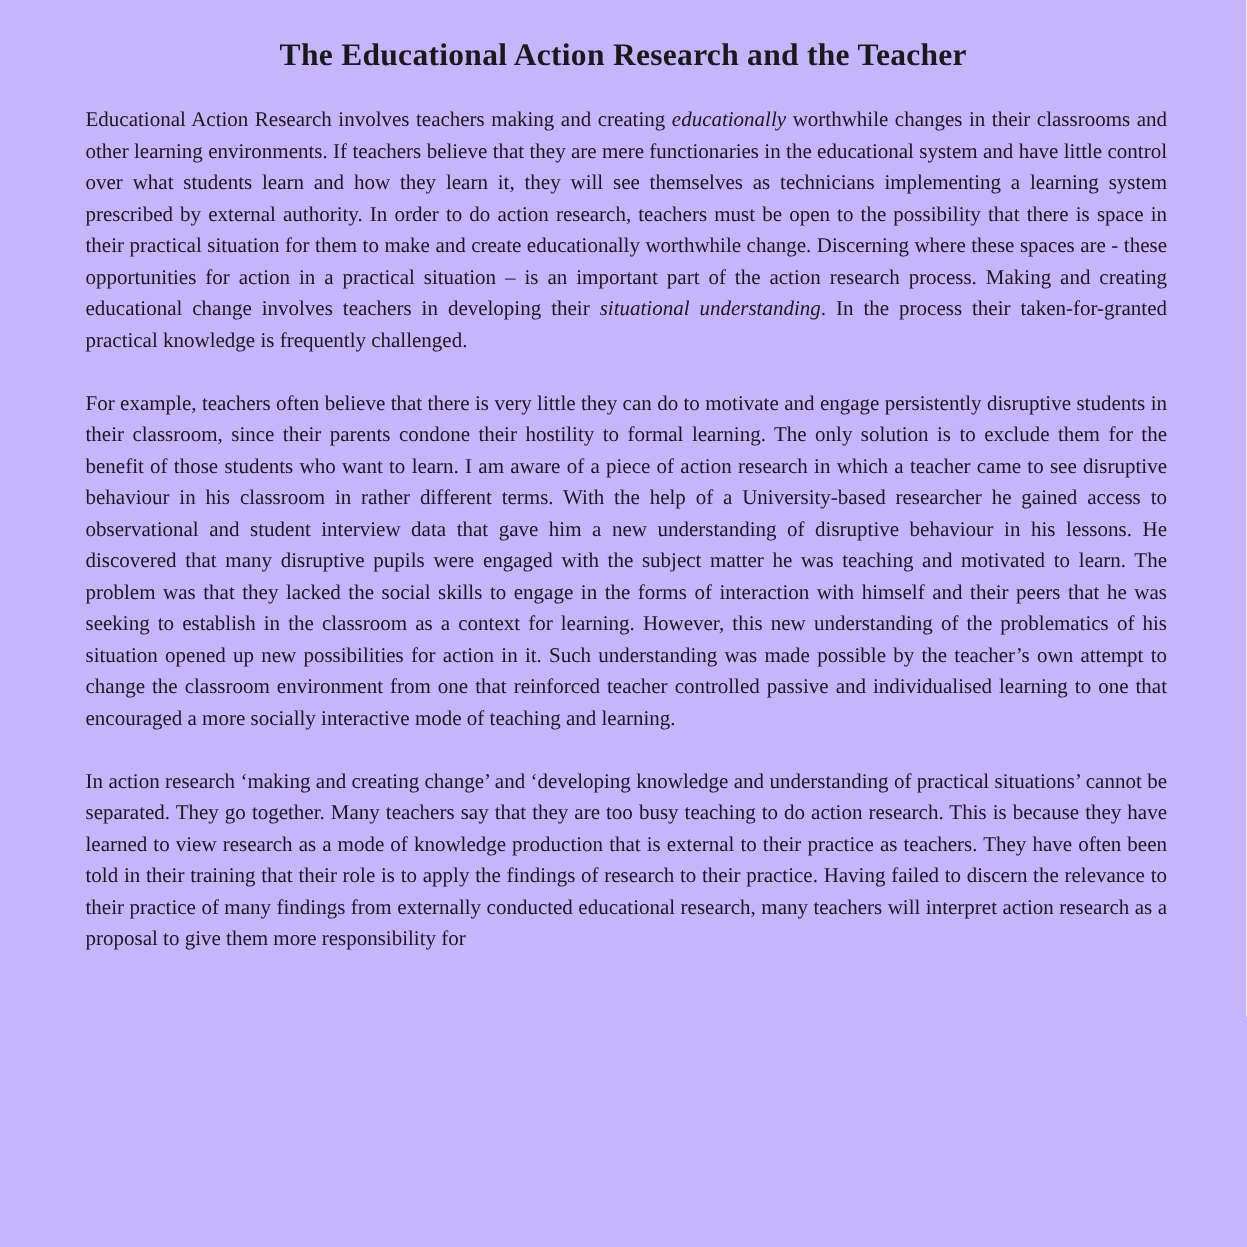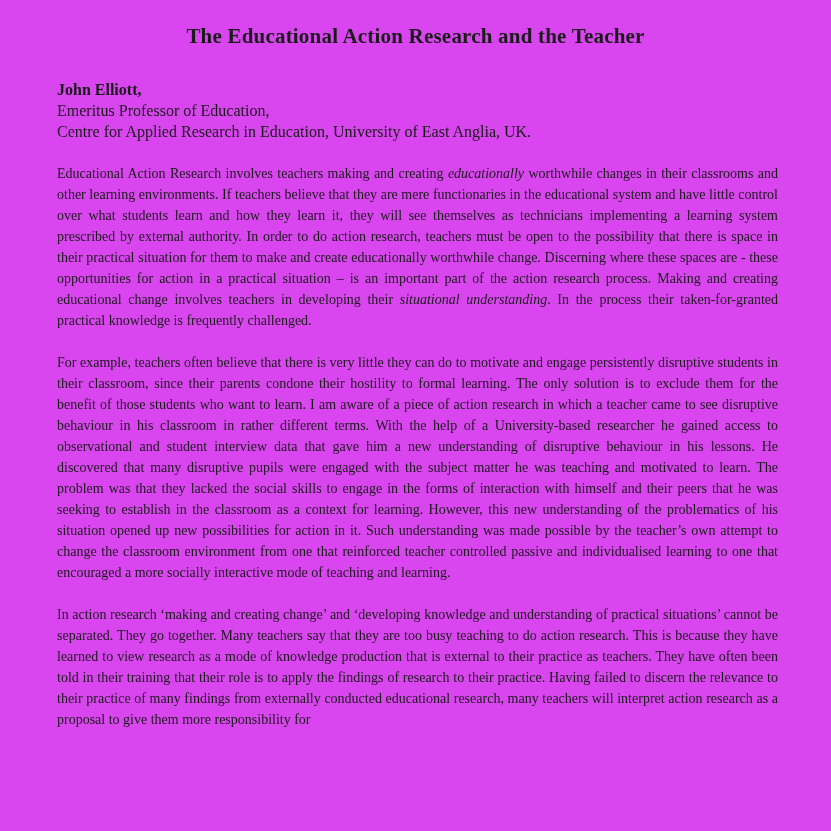--- a/index.html
+++ b/index.html
@@ -4,21 +4,21 @@
   <style>
     * { box-sizing: border-box; }
     html, body {
       margin: 0;
       padding: 0;
       background: #ffffff;
     }
     .page {
       width: 831px;
       height: 831px;
-      background: #d946ef;
+      background: #c4b5fd;
       overflow: hidden;
       position: relative;
       font-family: "Liberation Serif", "DejaVu Serif", serif;
       color: #1a1a1a;
     }
     .title {
       margin: 0;
       padding-top: 24px;
       text-align: center;
       font-size: 21px;
@@ -49,25 +49,20 @@
       font-style: italic;
     }
   </style>
 </head>
 <body>
 
 <div class="page">
   <h1 class="title">The Educational Action Research and the Teacher</h1>
 
   <div class="content">
-    <div class="author-block">
-      <div class="author-name">John Elliott,</div>
-      <div>Emeritus Professor of Education,</div>
-      <div>Centre for Applied Research in Education, University of East Anglia, UK.</div>
-    </div>
 
     <div class="body-paragraphs" id="paragraphs">
         <p><span>Educational Action Research involves teachers making and creating </span><em>educationally</em><span> worthwhile changes in their classrooms and other learning environments. If teachers believe that they are mere functionaries in the educational system and have little control over what students learn and how they learn it, they will see themselves as technicians implementing a learning system prescribed by external authority. In order to do action research, teachers must be open to the possibility that there is space in their practical situation for them to make and create educationally worthwhile change. Discerning where these spaces are - these opportunities for action in a practical situation – is an important part of the action research process. Making and creating educational change involves teachers in developing their </span><em>situational understanding</em><span>. In the process their taken-for-granted practical knowledge is frequently challenged.</span></p>
         <p><span>For example, teachers often believe that there is very little they can do to motivate and engage persistently disruptive students in their classroom, since their parents condone their hostility to formal learning. The only solution is to exclude them for the benefit of those students who want to learn. I am aware of a piece of action research in which a teacher came to see disruptive behaviour in his classroom in rather different terms. With the help of a University-based researcher he gained access to observational and student interview data that gave him a new understanding of disruptive behaviour in his lessons. He discovered that many disruptive pupils were engaged with the subject matter he was teaching and motivated to learn. The problem was that they lacked the social skills to engage in the forms of interaction with himself and their peers that he was seeking to establish in the classroom as a context for learning. However, this new understanding of the problematics of his situation opened up new possibilities for action in it. Such understanding was made possible by the teacher’s own attempt to change the classroom environment from one that reinforced teacher controlled passive and individualised learning to one that encouraged a more socially interactive mode of teaching and learning.</span></p>
         <p><span>In action research ‘making and creating change’ and ‘developing knowledge and understanding of practical situations’ cannot be separated. They go together. Many teachers say that they are too busy teaching to do action research. This is because they have learned to view research as a mode of knowledge production that is external to their practice as teachers. They have often been told in their training that their role is to apply the findings of research to their practice. Having failed to discern the relevance to their practice of many findings from externally conducted educational research, many teachers will interpret action research as a proposal to give them more responsibility for</span></p>
       </div>
   </div>
 </div>
 
 </body></html>

